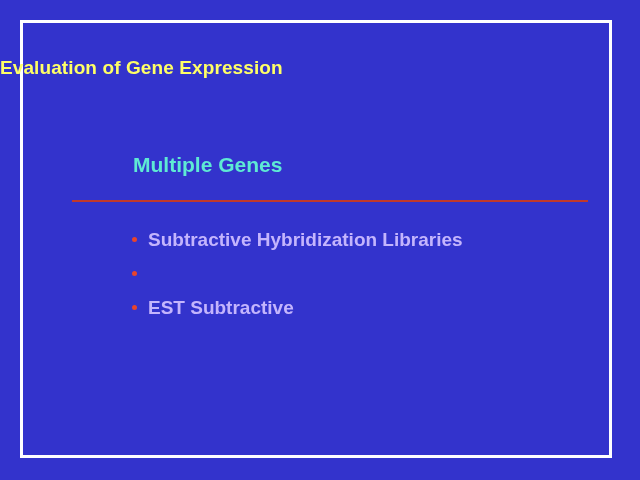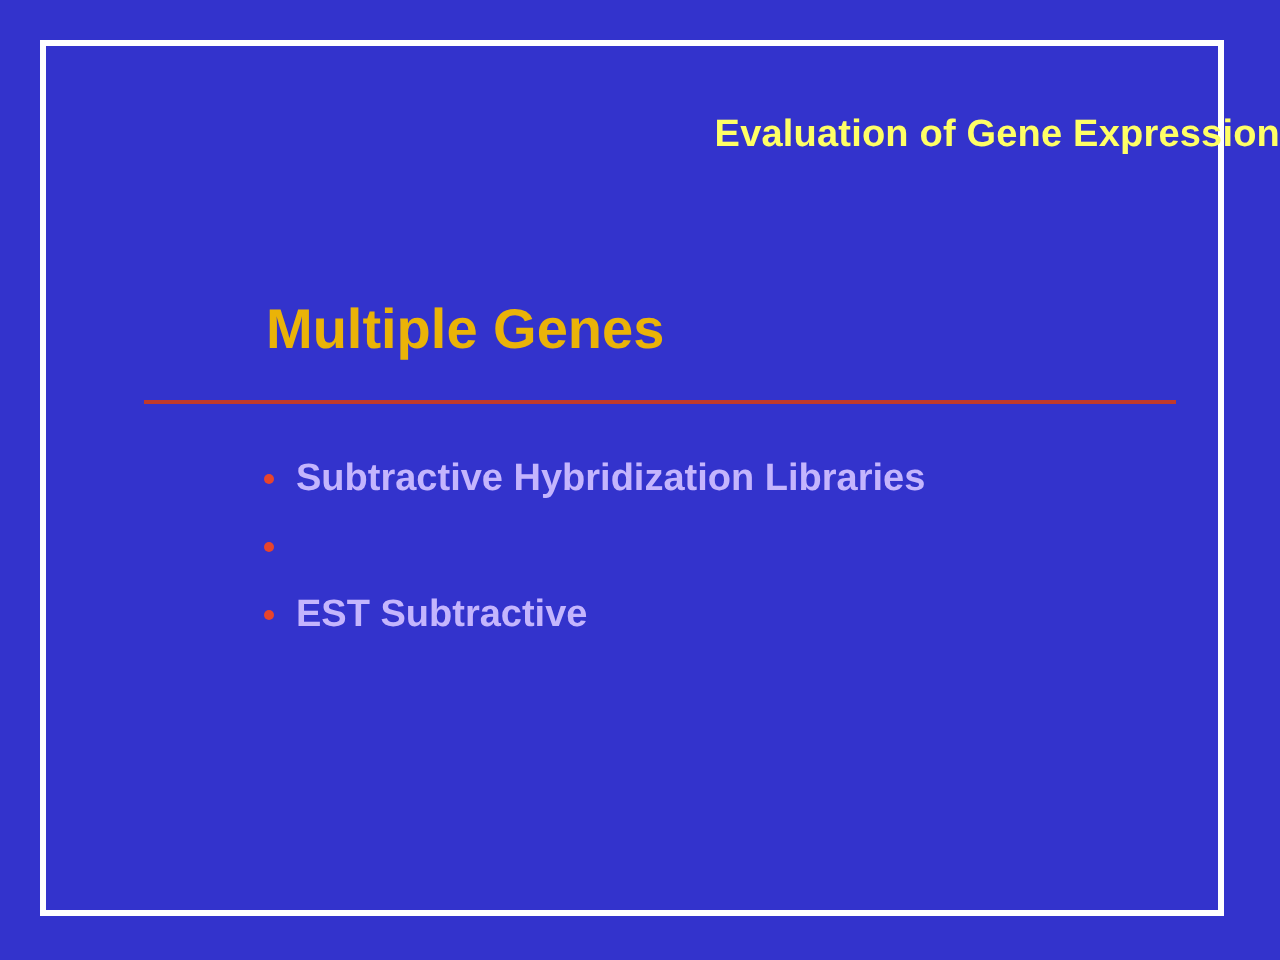--- a/index.html
+++ b/index.html
@@ -26,34 +26,34 @@
     height: 438px;
     border: 3px solid #ffffff;
     box-sizing: border-box;
     pointer-events: none;
   }
   #slide-title {
     position: absolute;
     left: 0;
     top: 57px;
     width: 640px;
-    text-align: right;
+    text-align: left;
     color: #ffff66;
     font-size: 19px;
     font-weight: bold;
     letter-spacing: 0.1px;
     line-height: 22px;
     white-space: nowrap;
   }
   #slide-subtitle {
     position: absolute;
     left: 133px;
     top: 151px;
-    color: #eab308;
-    font-size: 28px;
+    color: #5eead4;
+    font-size: 21px;
     font-weight: bold;
     line-height: 28px;
     white-space: nowrap;
   }
   #slide-divider {
     position: absolute;
     left: 72px;
     top: 200px;
     width: 516px;
     height: 2px;

